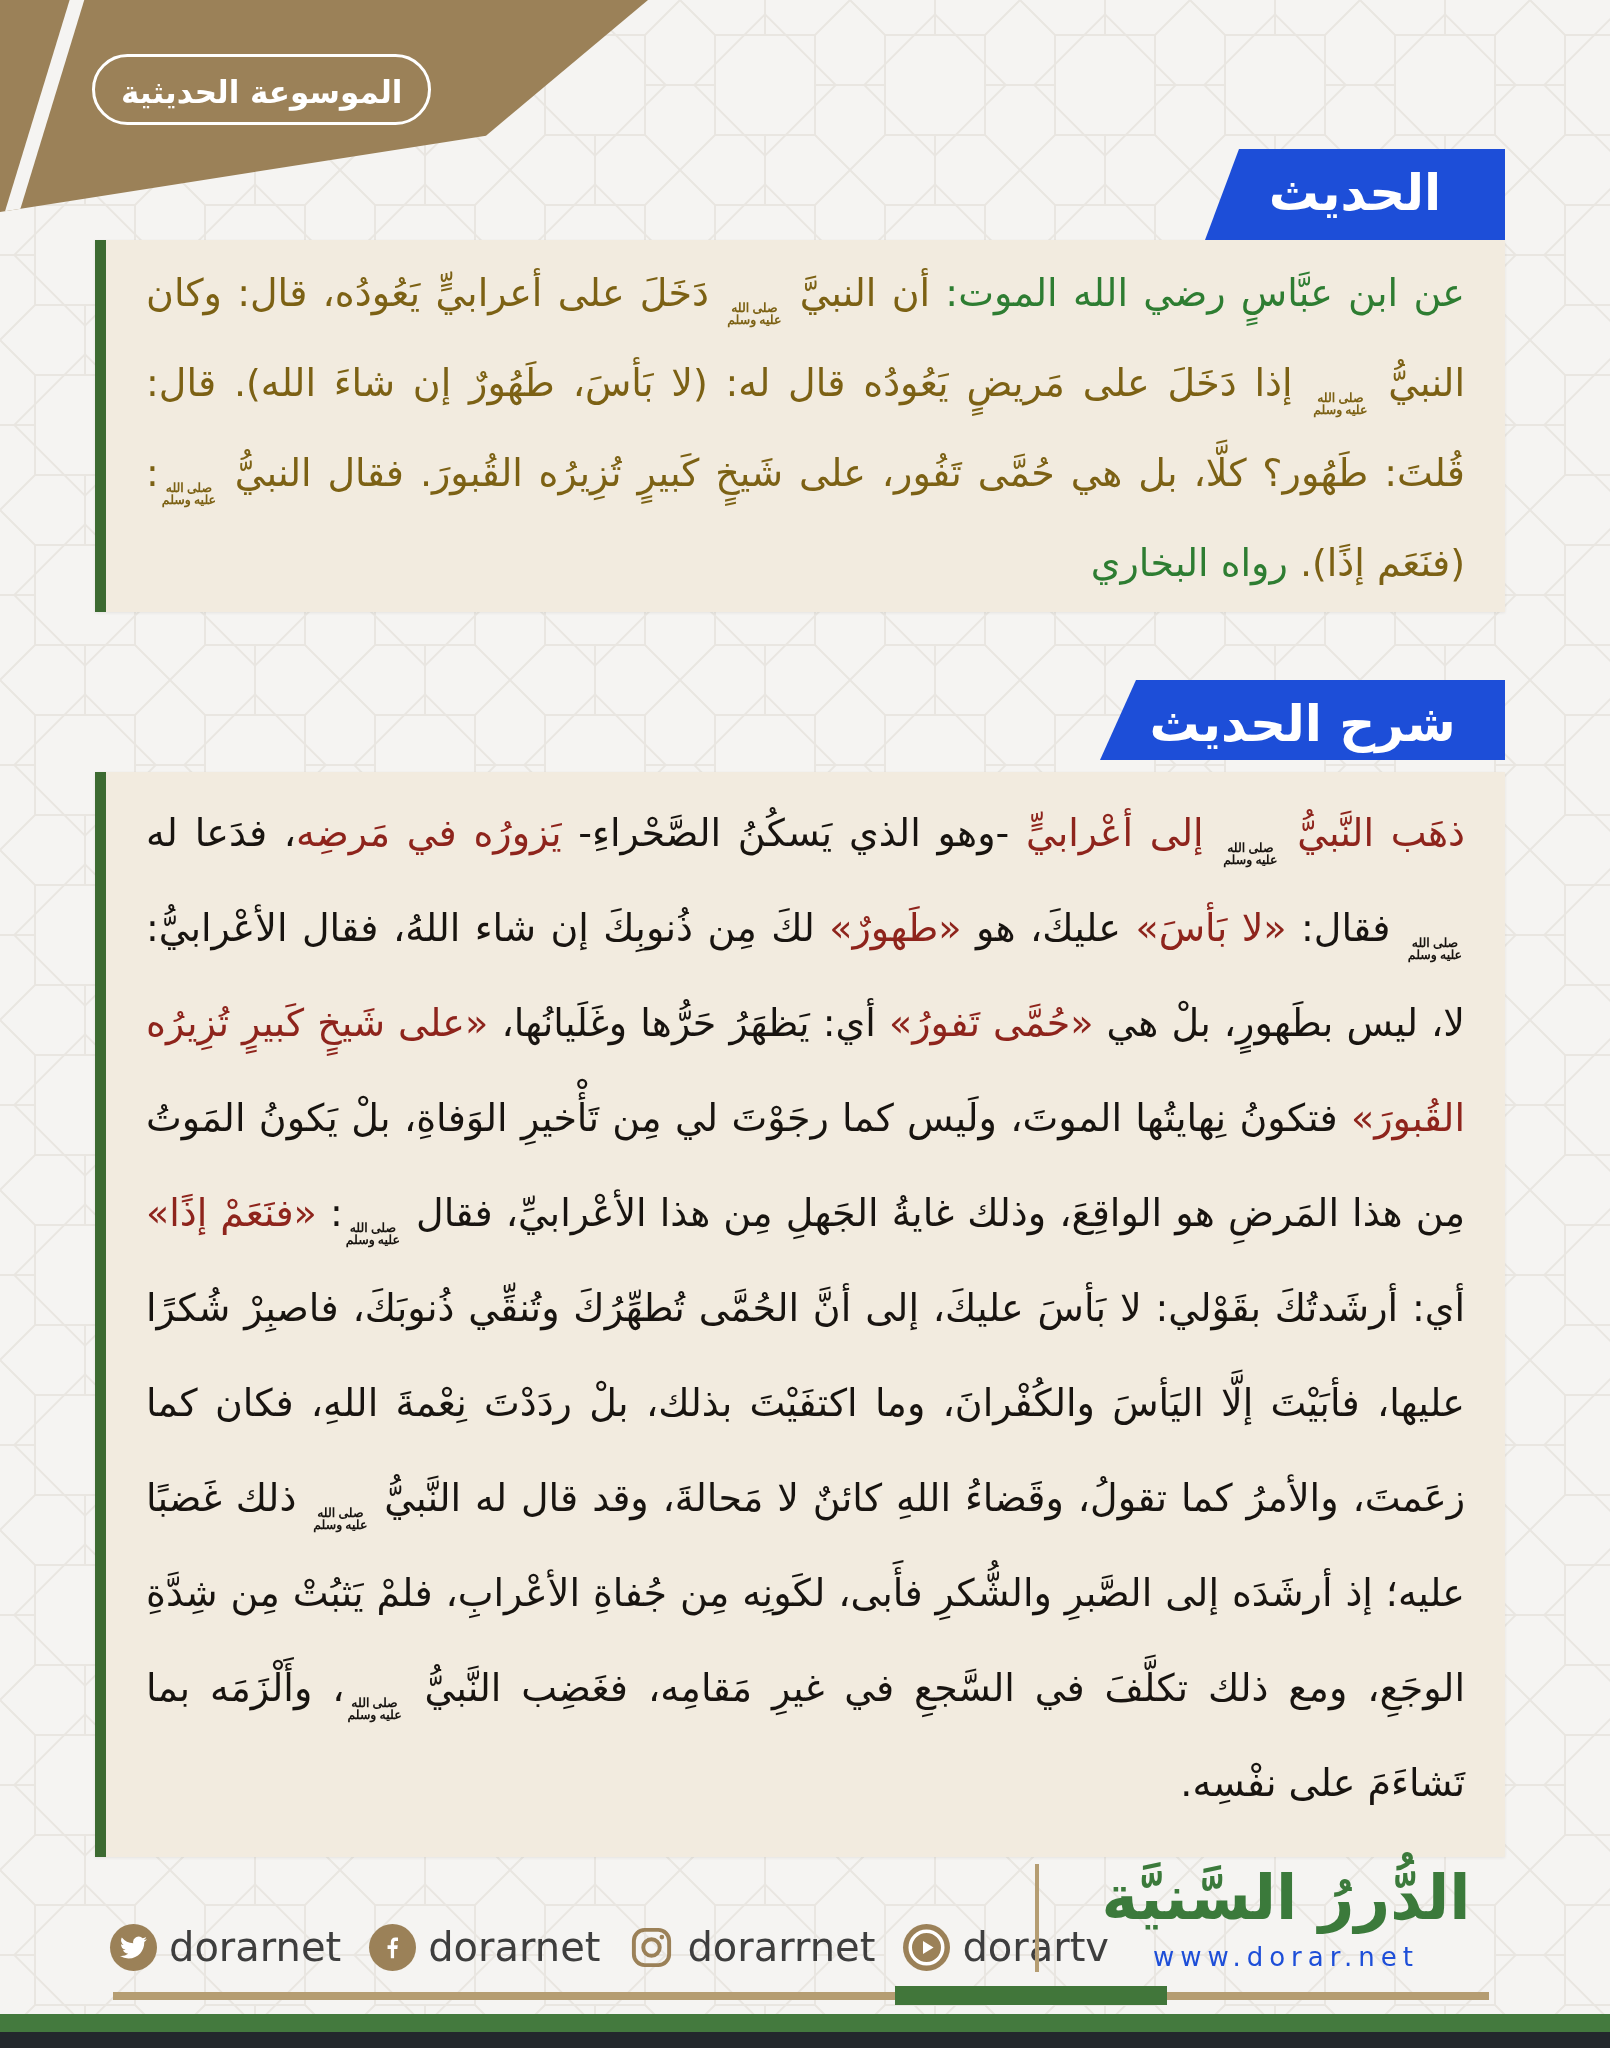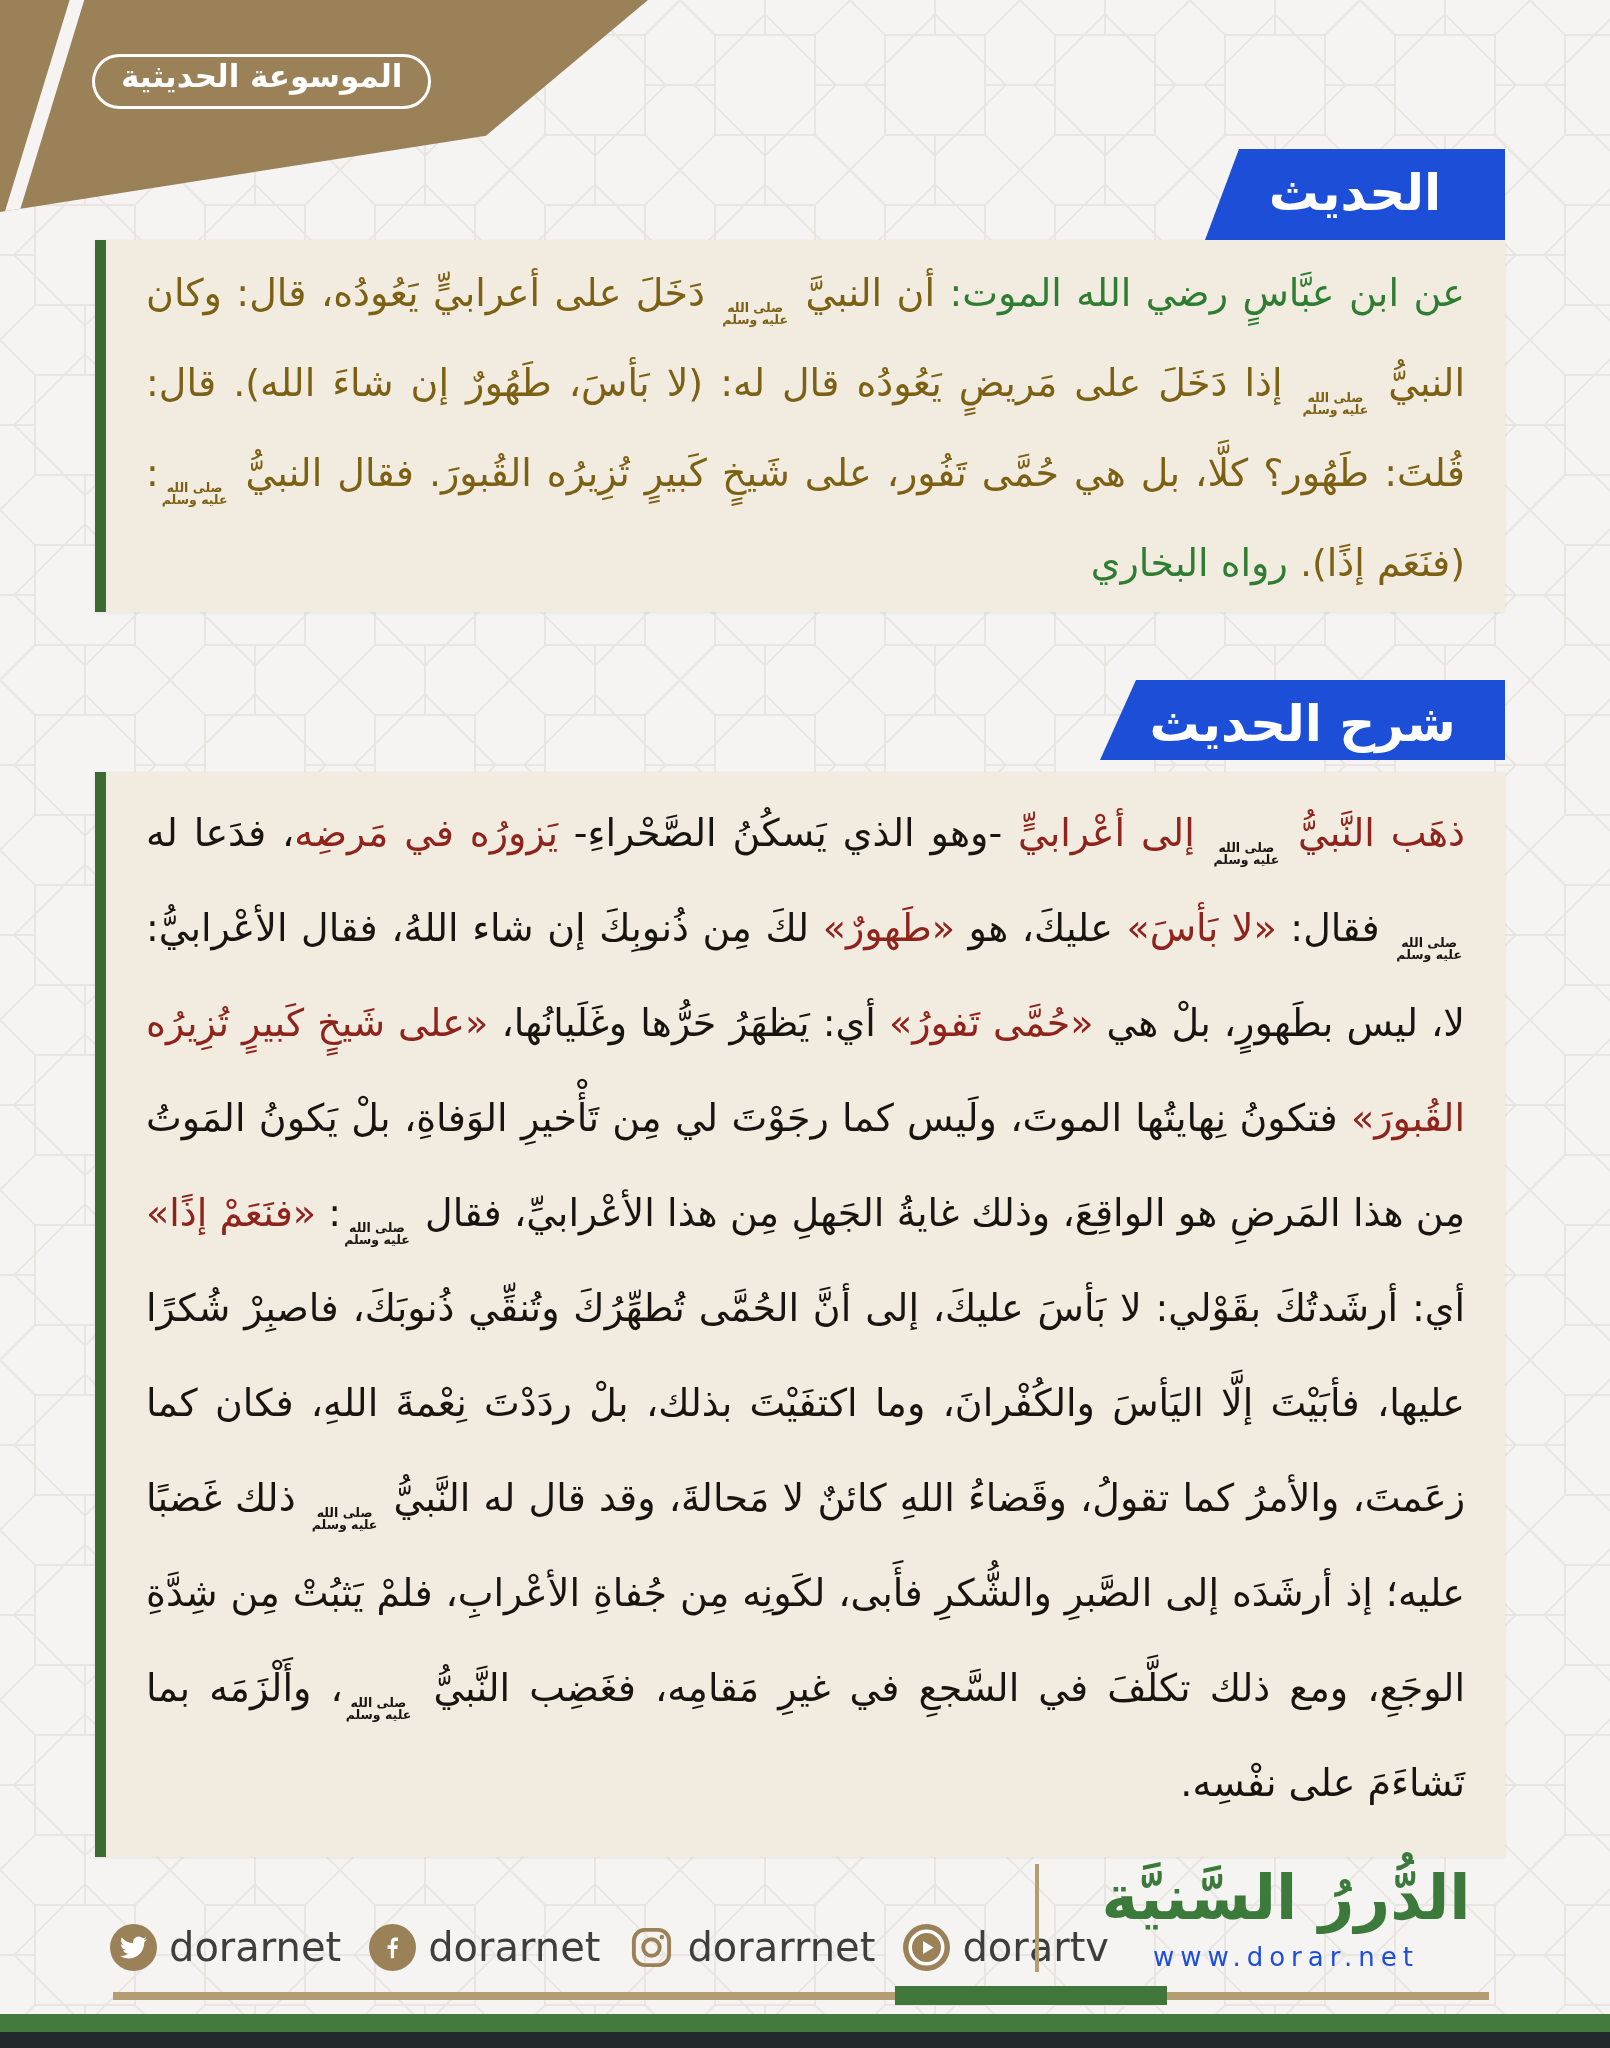--- a/index.html
+++ b/index.html
@@ -14,21 +14,21 @@
     position:absolute;top:0;left:0;width:648px;height:212px;background:#9b8158;
     clip-path:polygon(0 0,100% 0,75% 64%,0 100%);z-index:2;
   }
   .ribbon-cut{
     position:absolute;top:-24px;left:36px;width:14px;height:270px;
     background:#f5f4f2;transform:rotate(17deg);
   }
   .badge{
     position:absolute;top:54px;left:92px;z-index:4;border:3px solid #ffffff;
     border-radius:44px;color:#ffffff;font-weight:700;font-size:31px;line-height:1;
-    padding:4px 26px 14px 26px;direction:rtl;white-space:nowrap;
+    padding:20px 26px 14px 26px;direction:rtl;white-space:nowrap;
   }
   
   .sec-bar{
     position:absolute;right:105px;background:#1d4ed8;color:#ffffff;font-weight:700;
     text-align:center;direction:rtl;z-index:2;white-space:nowrap;
   }
   .sec-bar.hadith{top:149px;width:300px;height:91px;font-size:50px;line-height:88px;
     clip-path:polygon(34px 0,100% 0,100% 100%,0 100%)}
   .sec-bar.sharh{top:680px;width:405px;height:80px;font-size:50px;line-height:89px;
     clip-path:polygon(36px 0,100% 0,100% 100%,0 100%)}
@@ -41,21 +41,21 @@
   }
   .box.hadith{top:240px;height:372px;font-size:38px;line-height:90px;color:#7c6114}
   .box.sharh{top:772px;height:1085px;font-size:38px;line-height:95px;color:#181410;padding-top:14px}
   .seg-green{color:#2e7d32}
   .seg-gold{color:#7c6114}
   .seg-red{color:#8e241c}
   .seg-black{color:#181410}
   
   .saw{
     display:inline-flex;flex-direction:column;align-items:center;justify-content:space-between;
-    font-size:12.5px;line-height:12px;font-weight:700;vertical-align:-6px;margin:0 3px;
+    font-size:12.5px;line-height:12px;font-weight:700;vertical-align:-6px;margin:0 3px;font-family:Liberation Serif, serif;
   }
   .saw i{font-style:normal}
   
   .social{position:absolute;left:110px;top:1916px;height:62px;display:flex;align-items:center;gap:28px;z-index:2}
   .social-item{display:flex;align-items:center;gap:12px}
   .handle{font-size:40px;color:#3e3e3e}
   .icn{width:47px;height:47px;border-radius:50%;background:#9b8158;display:flex;align-items:center;justify-content:center;flex:0 0 auto}
   .icn.outline{background:transparent}
   .divider{position:absolute;left:1035px;top:1864px;width:4px;height:108px;background:#b59d72;z-index:2}
   .logo{position:absolute;left:1080px;top:1856px;width:412px;text-align:center;z-index:2}

